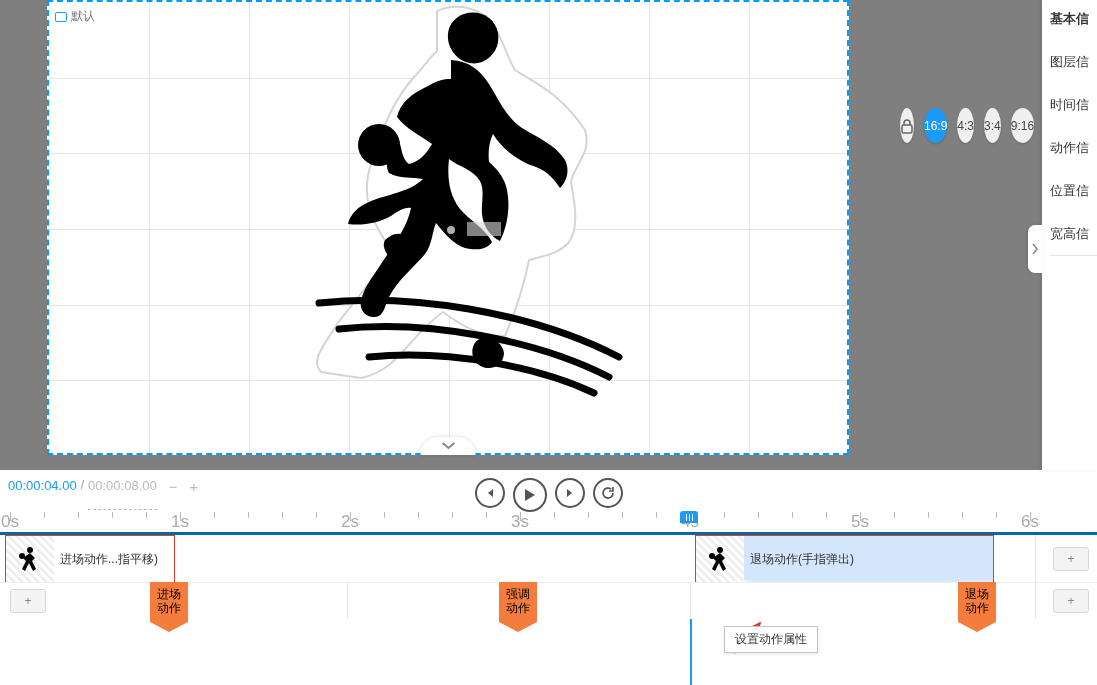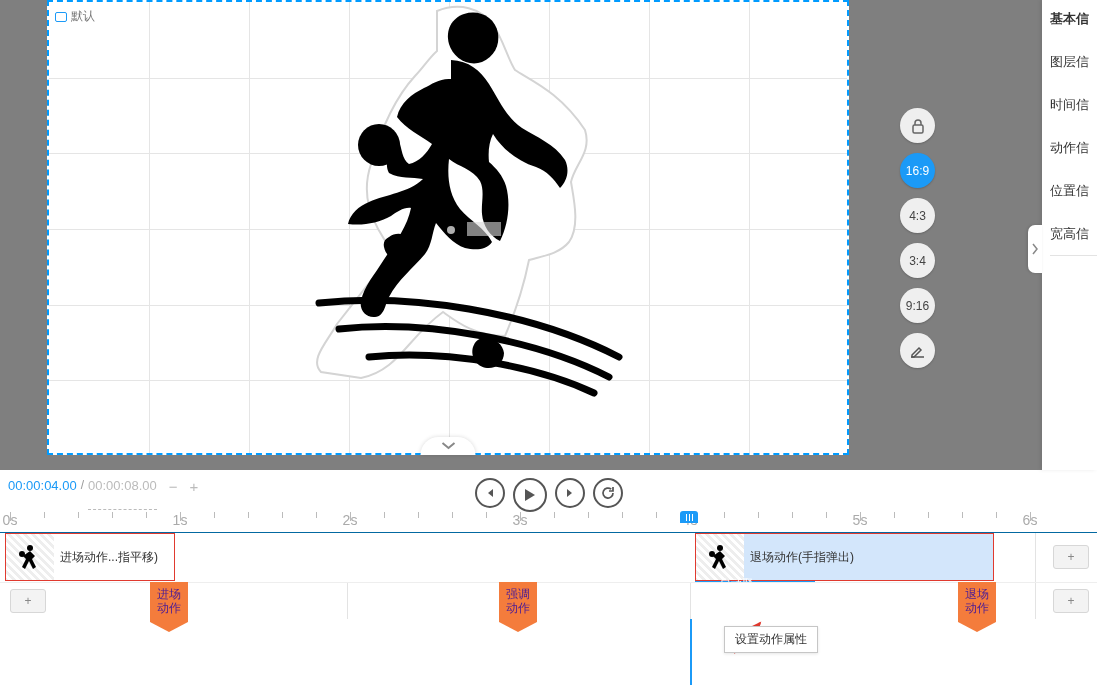--- a/index.html
+++ b/index.html
@@ -24,21 +24,21 @@
 
 .center-blip{position:absolute;left:398px;top:224px;width:8px;height:8px;border-radius:50%;background:#aeaeae;}
 .center-bar {position:absolute;left:418px;top:220px;width:34px;height:14px;background:#d8d8d8;opacity:.6;}
 
 
 .canvas-chevron{position:absolute;left:50%;bottom:-2px;transform:translateX(-50%);width:55px;height:18px;background:#fff;border-radius:28px 28px 0 0;display:flex;align-items:center;justify-content:center;box-shadow:0 0 4px rgba(0,0,0,.15);}
 .canvas-chevron svg{display:block;}
 
 
 #ratio-col{position:absolute;left:910px;top:0;width:132px;height:470px;background:#7f7f7f;}
-#ratio-col .stack{position:absolute;right:106px;top:108px;width:36px;display:flex;flex-direction:column;gap:10px;}
+#ratio-col .stack{position:absolute;right:106px;top:108px;width:36px;display:flex;flex-direction:row;gap:10px;}
 .ratio-btn{width:35px;height:35px;border-radius:50%;background:#efefef;color:#444;display:flex;align-items:center;justify-content:center;font-size:11px;box-shadow:0 1px 2px rgba(0,0,0,.2);cursor:pointer;}
 .ratio-btn.active{background:#1b9af7;color:#fff;}
 .ratio-btn svg{display:block;}
 
 
 #sidebar{position:absolute;right:0;top:0;width:55px;height:470px;background:#fff;box-shadow:-2px 0 4px rgba(0,0,0,.08);padding:10px 0 0 8px;}
 #sidebar .sec{display:flex;flex-direction:column;gap:25px;}
 #sidebar .lbl{font-size:13px;color:#333;}
 #sidebar .lbl.bold{font-weight:bold;}
 #sidebar hr{border:none;border-top:1px solid #e3e3e3;margin:12px 0 10px 0;}
@@ -56,43 +56,43 @@
 .pbtn.big{width:34px;height:34px;}
 .pbtn svg{display:block;}
 
 
 #timeline{position:absolute;left:0;top:512px;right:0;bottom:0;}
 
 
 #ruler{height:20px;position:relative;background:#fff;}
 .ruler-tick{position:absolute;top:0;width:1px;height:6px;background:#bbb;}
 .ruler-tick.major{height:9px;}
-.ruler-lbl{position:absolute;top:0;font-size:14px;color:#aaa;transform:translateX(-50%);}
+.ruler-lbl{position:absolute;top:0;font-size:17px;color:#aaa;transform:translateX(-50%);}
 .playhead{position:absolute;top:-1px;width:20px;transform:translateX(-50%);}
 .playhead .cap{width:18px;height:12px;background:#1b9af7;border-radius:3px 3px 0 0;display:flex;justify-content:center;align-items:center;gap:2px;}
 .playhead .cap i{width:1px;height:7px;background:#fff;}
 
 
 #tracks{position:relative;}
-.seg-row{height:50px;background:#fff;position:relative;border-top:1px solid #0369a1;}
+.seg-row{height:50px;background:#fff;position:relative;border-top:3px solid #0369a1;}
 .row2{height:37px;background:#fff;position:relative;display:flex;align-items:center;border-top:1px solid #eee;}
 .seg{position:absolute;top:0;height:48px;border:1px solid #e03a2f;display:flex;align-items:center;gap:6px;padding:0;background:#fff;}
 .seg.sel{background:#d3e6fb;}
 .seg .thumb{width:48px;height:46px;background:linear-gradient(45deg,#eee 25%,#fff 25%,#fff 50%,#eee 50%,#eee 75%,#fff 75%) 0 0/8px 8px;display:flex;align-items:center;justify-content:center;flex:0 0 48px;}
 .seg .thumb svg{display:block;}
 .seg .lab{font-size:12px;color:#333;white-space:nowrap;overflow:hidden;}
 
 .addbtn{width:36px;height:24px;border:1px solid #d7d7d7;background:#f3f3f3;border-radius:3px;display:flex;align-items:center;justify-content:center;color:#888;font-size:16px;cursor:pointer;margin-left:10px;}
 .addbtn.solo{position:absolute;}
 
 
 .divider-v{position:absolute;top:0;bottom:0;width:1px;background:#e3e3e3;}
 
 .stripe-tag{position:relative;}
-.stripe-tag .body{width:38px;background:#f47c3c;color:#4c1d95;font-size:12px;text-align:center;padding:6px 3px;line-height:1.15;}
+.stripe-tag .body{width:38px;background:#f47c3c;color:#000000;font-size:12px;text-align:center;padding:6px 3px;line-height:1.15;}
 .stripe-tag .tail{width:0;height:0;border-left:19px solid transparent;border-right:19px solid transparent;border-top:10px solid #f47c3c;}
 
 
 .playline{position:absolute;top:0;bottom:0;width:2px;background:#1b9af7;}
 
 
 .af-bar{position:absolute;height:20px;background:#1b9af7;display:flex;align-items:center;gap:6px;padding:0 6px;border-radius:0 0 4px 4px;}
 .af-bar input{margin:0;}
 .af-bar .t{color:#fff;font-size:11px;}
 .af-bar .ibtn{width:16px;height:16px;display:flex;align-items:center;justify-content:center;cursor:pointer;}

